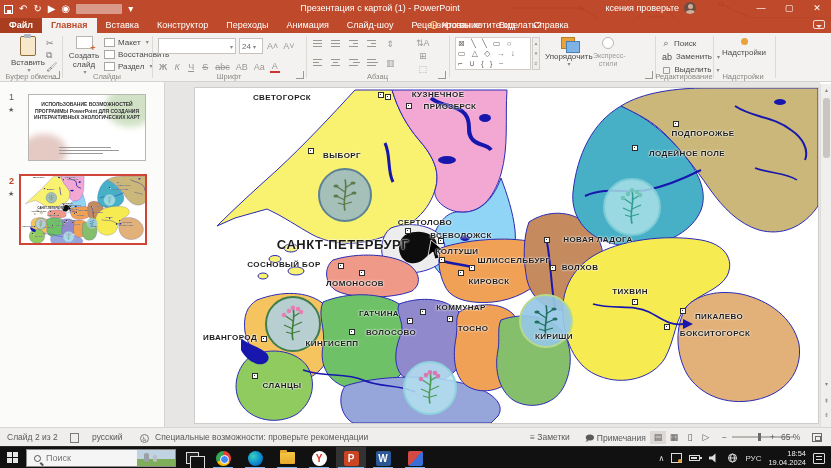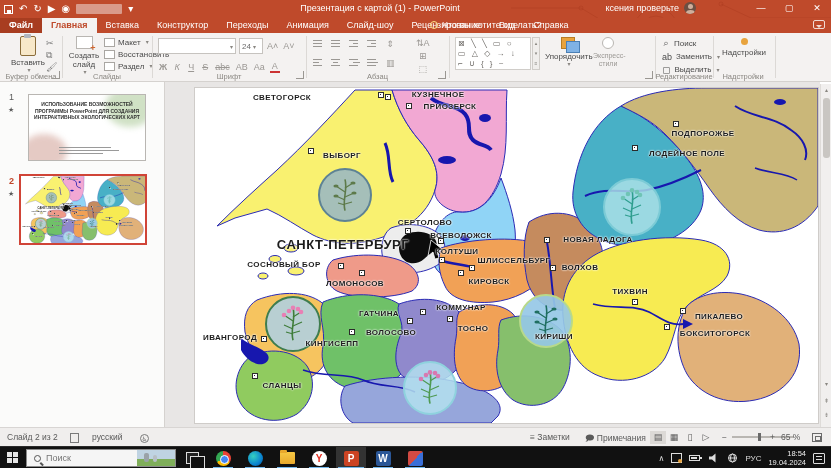--- a/index.html
+++ b/index.html
@@ -684,20 +684,21 @@
     <span class="vbtn" style="top:295px;">▾</span>
     <span class="vbtn" style="top:312px;">⇞</span>
     <span class="vbtn" style="top:326px;">⇟</span>
   </div>
 
   <div class="abs statusbar">
     <span class="sb-item" style="left:7px;">Слайд 2 из 2</span>
     <span class="sb-item" style="left:70px;"><span class="notes-ic"></span></span>
     <span class="sb-item" style="left:92px;">русский</span>
     <span class="sb-item" style="left:140px;"><span class="access-ic">♿︎</span></span>
+    <span class="sb-item" style="left:155px;">Специальные возможности: проверьте рекомендации</span>
     <span class="sb-item" style="left:530px;">≡ <span>Заметки</span></span>
     <span class="sb-item" style="left:585px;">🗩︎ <span>Примечания</span></span>
     <span class="sb-item" style="left:650px; top:3px;"><span class="view-ic sel">▤</span><span class="view-ic">▦</span><span class="view-ic">▯</span><span class="view-ic">▷</span></span>
     <span class="sb-item" style="left:722px;">−</span>
     <span class="zoom-track" style="left:732px;">
         <span class="zoom-thumb"></span>
       </span>
     <span class="sb-item" style="left:770px;">+</span>
     <span class="sb-item" style="left:781px;">65 %</span>
     <span class="sb-item" style="left:812px; top:5px;"><span class="fit-ic"></span></span>

